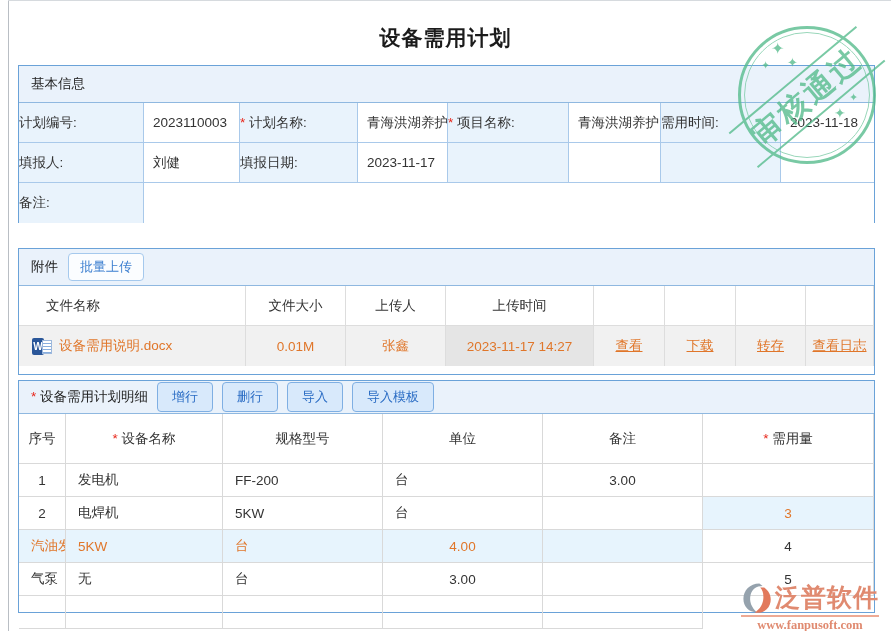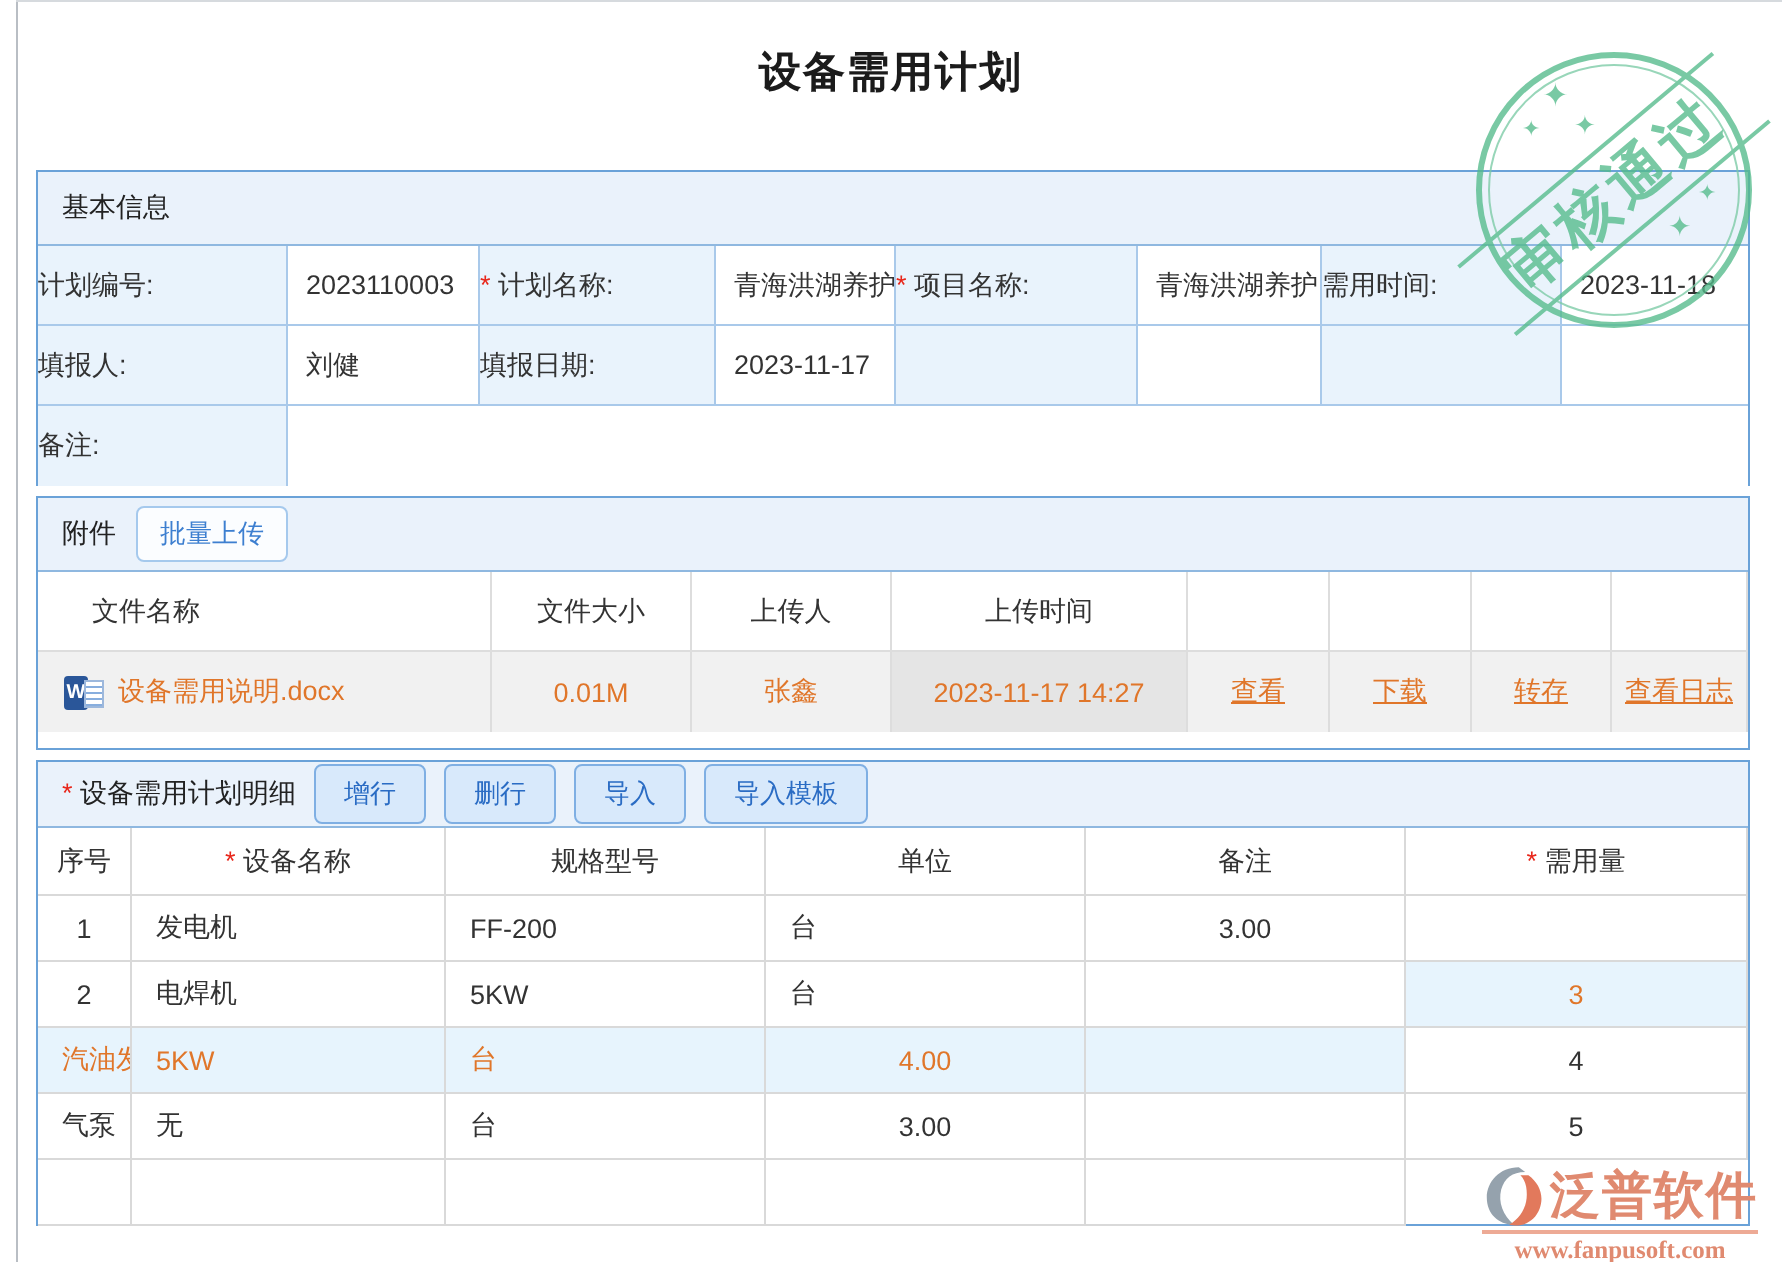--- a/index.html
+++ b/index.html
@@ -4,24 +4,24 @@
 <style>
   html,body{margin:0;padding:0;}
   body{
     width:891px;height:631px;position:relative;background:#fff;
     font-family:"Liberation Sans","DejaVu Sans",sans-serif;color:#333;
     overflow:hidden;font-size:13.5px;
   }
   .frame-left{position:absolute;left:8px;top:0;bottom:0;width:1px;background:#b9bec4;}
   .frame-top{position:absolute;left:8px;right:0;top:0;height:1px;background:#d6dade;}
 
-  .page-title{margin:10px;padding-top:12px;text-align:center;font-size:21px;font-weight:bold;color:#1b1b1b;letter-spacing:1px;}
+  .page-title{margin:0;padding-top:24px;text-align:center;font-size:21px;font-weight:bold;color:#1b1b1b;letter-spacing:1px;}
 
   .box{position:absolute;left:18px;width:857px;border:1px solid #6aa2d8;background:#fff;box-sizing:border-box;}
-  .box-basic{top:85px;height:158px;}
+  .box-basic{top:65px;height:158px;}
   .box-attach{top:248px;height:127px;}
   .box-detail{top:380px;height:233px;}
 
   .sec-head{height:37px;background:#eaf2fb;border-bottom:1px solid #8fb8e0;display:flex;align-items:center;padding-left:12px;box-sizing:border-box;color:#222;}
   .box-detail .sec-head{height:33px;}
 
   .req::before{content:"* ";color:#e8261a;}
 
   
   .bgrid{display:grid;grid-template-columns:125px 96px 118px 90px 121px 92px 120px auto;grid-auto-rows:40px;}
@@ -49,21 +49,21 @@
 
   
   .wicon{display:inline-flex;align-items:flex-start;margin-right:7px;}
   .wbox{width:12px;height:17px;background:#2a5699;color:#fff;font-size:10px;font-weight:bold;display:flex;align-items:center;justify-content:center;border-radius:2px;}
   .wbox::after{content:"W";}
   .wpage{width:8px;height:12px;margin-left:-2px;margin-top:2px;border:1px solid #9db8dc;background:#fff repeating-linear-gradient(to bottom,transparent 0 2px,#88aede 2px 3px);}
 
   
   .dgrid{display:grid;grid-template-columns:47px 157px 160px 160px 160px auto;}
   .dcell{border-right:1px solid #d9d9d9;border-bottom:1px solid #d9d9d9;display:flex;align-items:center;box-sizing:border-box;height:33px;white-space:nowrap;overflow:hidden;}
-  .dhead{height:34px;justify-content:center;color:#333;background:#fff;}
+  .dhead{height:50px;justify-content:center;color:#333;background:#fff;}
   .c-center{justify-content:center;}
   .c-left{padding-left:12px;}
   .row-sel{background:#e7f4fd;color:#e0762a;}
 
   
   .stamp{position:absolute;left:738px;top:26px;width:138px;height:138px;opacity:.78;z-index:9;pointer-events:none;}
   .ring-outer{position:absolute;inset:0;border:3px solid #54bb8b;border-radius:50%;}
   .ring-inner{position:absolute;inset:6px;border:1px solid #7ccba6;border-radius:50%;}
   .band{position:absolute;left:-14px;right:-14px;top:50%;height:42px;margin-top:-21px;transform:rotate(-40deg);
         border-top:2px solid #54bb8b;border-bottom:2px solid #54bb8b;

